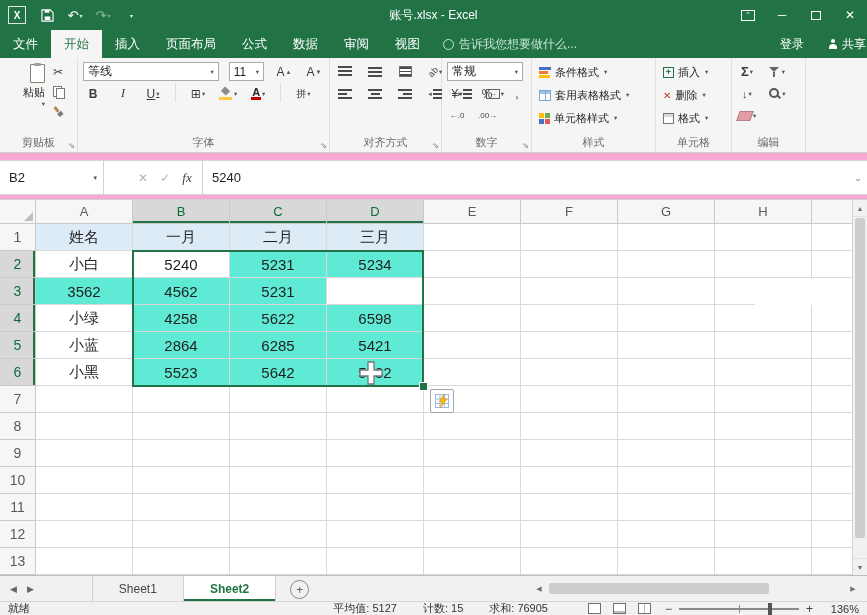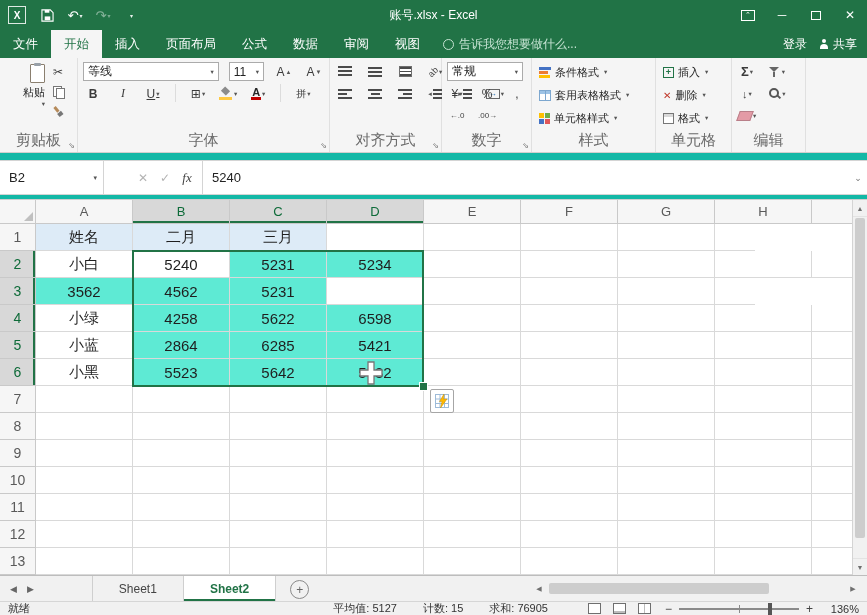--- a/index.html
+++ b/index.html
@@ -19,29 +19,29 @@
   .wc{width:34px;height:30px;display:flex;align-items:center;justify-content:center;color:#fff;font-size:12px;}
   .rdo-box{width:14px;height:11px;border:1px solid #fff;display:flex;align-items:flex-start;justify-content:center;font-size:7px;line-height:8px;box-sizing:border-box;}
   .max-box{width:10px;height:9px;border:1px solid #fff;box-sizing:border-box;}
 
   
   .tabrow{position:absolute;top:30px;left:0;width:867px;height:28px;background:#217346;display:flex;align-items:stretch;}
   .rtab{padding:0 13px;line-height:28px;font-size:12.5px;color:#fff;white-space:nowrap;cursor:default;}
   .rtab.active{background:#f5f5f5;color:#217346;}
   .tellme{display:flex;align-items:center;gap:5px;margin-left:10px;color:#c5e3d2;font-size:12px;white-space:nowrap;}
   .bulb{width:9px;height:9px;border-radius:50%;border:1px solid #c5e3d2;display:inline-block;}
-  .acct{margin-left:auto;display:flex;align-items:center;gap:12px;padding-right:10px;color:#fff;font-size:12px;white-space:nowrap;}
+  .acct{margin-left:auto;display:flex;align-items:center;gap:24px;padding-right:1px;color:#fff;font-size:12px;white-space:nowrap;}
   .person{width:10px;height:10px;position:relative;display:inline-block;}
   .person::before{content:"";position:absolute;left:3px;top:0;width:4px;height:4px;border-radius:50%;background:#fff;}
   .person::after{content:"";position:absolute;left:1px;top:5px;width:8px;height:5px;border-radius:4px 4px 0 0;background:#fff;}
 
   
   .ribbon{position:absolute;top:58px;left:0;width:867px;height:95px;background:#f5f5f5;border-bottom:1px solid #d2d0ce;display:flex;box-sizing:border-box;}
   .rgroup{position:relative;height:100%;border-right:1px solid #e0e0e0;padding:4px 5px 16px 5px;box-sizing:border-box;display:flex;flex-direction:column;gap:3px;}
-  .glabel{position:absolute;bottom:2px;left:0;right:0;text-align:center;font-size:15px;color:#6a6a6a;white-space:nowrap;}
+  .glabel{position:absolute;bottom:2px;left:0;right:0;text-align:center;font-size:11px;color:#6a6a6a;white-space:nowrap;}
   .dlg{position:absolute;right:2px;bottom:2px;font-size:8px;color:#777;line-height:8px;}
   .rrow{display:flex;align-items:flex-start;gap:10px;}
   .ibtn{min-width:18px;height:19px;display:flex;align-items:center;justify-content:center;font-size:12px;color:#3b3b3b;padding:0 1px;}
   .caret{font-size:6.5px;color:#555;margin-left:1px;}
   .tiny{font-size:6px;margin-left:1px;color:#555;}
   .combo{background:#fff;border:1px solid #ababab;height:19px;display:flex;align-items:center;font-size:12px;color:#222;padding:0 4px;box-sizing:border-box;justify-content:space-between;}
   .vsep{width:1px;height:18px;background:#dcdcdc;margin:0 2px;}
 
   
   .g-clip{width:78px;}
@@ -116,21 +116,21 @@
   .ico-funnel{width:12px;height:12px;position:relative;display:inline-block;}
   .ico-funnel::before{content:"";position:absolute;left:0;top:1px;border-left:5px solid transparent;border-right:5px solid transparent;border-top:5px solid #666;}
   .ico-funnel::after{content:"";position:absolute;left:4px;top:6px;width:2px;height:5px;background:#666;}
   .ico-find{width:13px;height:13px;position:relative;display:inline-block;}
   .ico-find::before{content:"";position:absolute;left:1px;top:1px;width:6px;height:6px;border:2px solid #555;border-radius:50%;}
   .ico-find::after{content:"";position:absolute;left:9px;top:9px;width:4px;height:2px;background:#555;transform:rotate(45deg);}
   .ico-erase{width:12px;height:8px;background:#e39ba6;border:1px solid #b97f89;transform:skewX(-20deg);display:inline-block;}
   .ico-filldn{font-size:11px;font-weight:bold;color:#444;}
 
   
-  .fbar{position:absolute;top:153px;left:0;width:867px;height:47px;background:#14b8a6;border-bottom:1px solid #cfcfcf;box-sizing:border-box;}
+  .fbar{position:absolute;top:153px;left:0;width:867px;height:47px;background:#f9a8d4;border-bottom:1px solid #cfcfcf;box-sizing:border-box;}
   .fbar-inner{position:absolute;top:7px;left:0;right:0;height:33px;background:#fff;border-top:1px solid #d4d4d4;border-bottom:1px solid #d4d4d4;display:flex;align-items:stretch;}
   .namebox{width:104px;display:flex;align-items:center;border-right:1px solid #d4d4d4;padding-left:9px;box-sizing:border-box;font-size:13px;color:#222;}
   .namebox .caret{margin-left:auto;margin-right:6px;font-size:7px;}
   .fbtns{display:flex;align-items:center;gap:0;border-right:1px solid #d4d4d4;padding:0 4px 0 28px;}
   .fbtn{width:22px;text-align:center;font-size:12px;color:#b3b3b3;}
   .fbtn.fx{color:#444;font-style:italic;font-family:"Liberation Serif",serif;font-size:13px;}
   .fvalue{flex:1;display:flex;align-items:center;padding-left:9px;font-size:13px;color:#222;}
   .fcollapse{width:18px;display:flex;align-items:center;justify-content:center;font-size:9px;color:#777;}
 
   
@@ -521,20 +521,21 @@
         <div class="colh">E</div>
         <div class="colh">F</div>
         <div class="colh">G</div>
         <div class="colh">H</div>
         <div class="colh stub"></div>
       </div>
     <div id="grid-rows">
         <div class="grow">
           <div class="rowh">1</div>
           <div class="cell blue">姓名</div>
+          <div class="cell blue">一月</div>
           <div class="cell blue">二月</div>
           <div class="cell blue">三月</div>
           <div class="cell"></div>
           <div class="cell"></div>
           <div class="cell"></div>
           <div class="cell"></div>
           <div class="cell stub"></div>
         </div>
         <div class="grow">
           <div class="rowh hsel">2</div>

